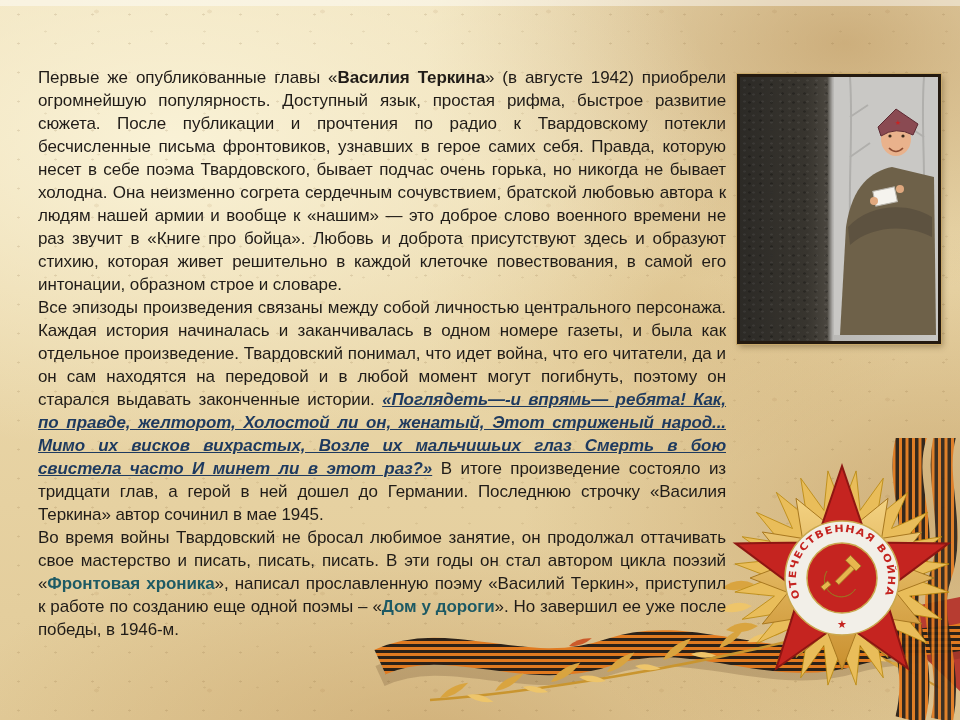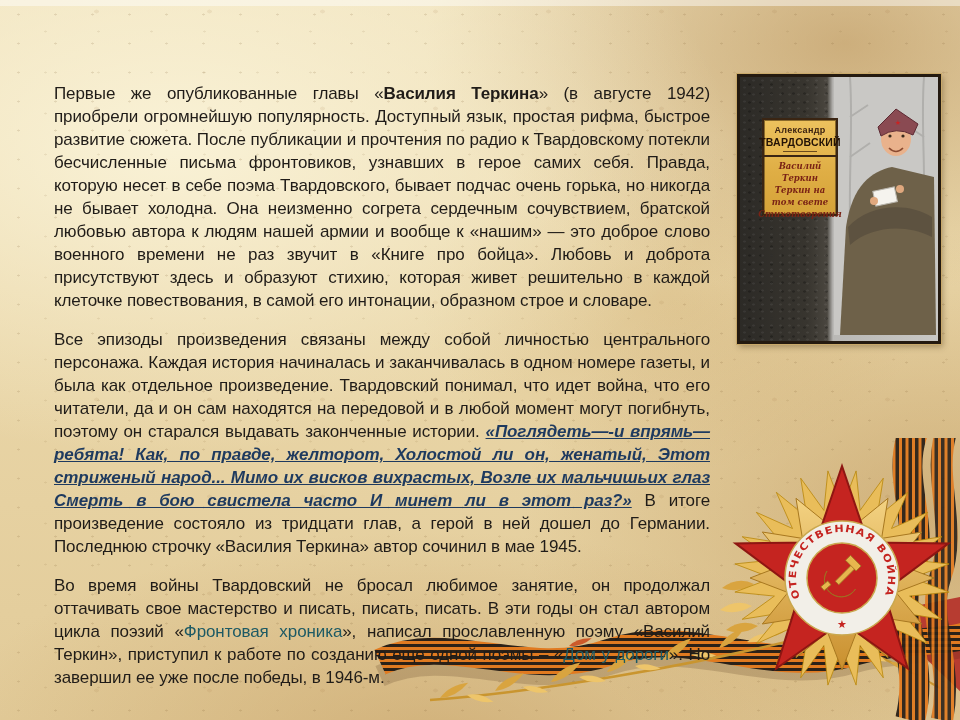--- a/index.html
+++ b/index.html
@@ -20,24 +20,24 @@
     background-image:
       radial-gradient(rgba(118,84,40,.16) 1px, transparent 1.6px),
       radial-gradient(rgba(118,84,40,.11) 1px, transparent 1.6px),
       radial-gradient(rgba(150,105,55,.10) 2px, transparent 2.6px);
     background-size:37px 29px,53px 41px,113px 97px;
     background-position:0 0,19px 11px,40px 60px;}
   .body-text{
     position:absolute;left:38px;top:66px;width:688px;z-index:5;
     font-size:17px;line-height:23px;color:#201c18;text-align:justify;
     letter-spacing:-0.1px;}
-  .body-text p{margin:16px;}
+  .body-text p{margin:0;}
   .b{font-weight:bold;}
   .quote{font-weight:bold;font-style:italic;color:#1e3a5f;text-decoration:underline;}
-  .teal{font-weight:normal;color:#1d5a64;}
+  .teal{font-weight:bold;color:#1d5a64;}
   
   .book{
     position:absolute;left:737px;top:74px;width:198px;height:264px;z-index:4;
     background:linear-gradient(90deg,#2c2a26 0%,#38352f 34%,#4a463f 44%,#b9b8b5 47%,#c9c8c5 100%);
     border:3px solid #241a10;outline:1px solid #c9a96a;box-shadow:2px 3px 6px rgba(60,40,10,.35);}
   .book .leather{position:absolute;left:0;top:0;width:88px;height:100%;
     background-image:radial-gradient(rgba(255,255,255,.06) 1px, transparent 1.8px),
                      radial-gradient(rgba(0,0,0,.25) 1px, transparent 1.8px);
     background-size:9px 7px,11px 9px;background-position:0 0,4px 3px;}
   .gold-panel{
@@ -62,29 +62,20 @@
   <div class="speckle"></div>
 
   <div class="body-text">
     <p><span>Первые же опубликованные главы «</span><span class="b">Василия Теркина</span><span>» (в августе 1942) приобрели огромнейшую популярность. Доступный язык, простая рифма, быстрое развитие сюжета. После публикации и прочтения по радио к Твардовскому потекли бесчисленные письма фронтовиков, узнавших в герое самих себя. Правда, которую несет в себе поэма Твардовского, бывает подчас очень горька, но никогда не бывает холодна. Она неизменно согрета сердечным сочувствием, братской любовью автора к людям нашей армии и вообще к «нашим» — это доброе слово военного времени не раз звучит в «Книге про бойца». Любовь и доброта присутствуют здесь и образуют стихию, которая живет решительно в каждой клеточке повествования, в самой его интонации, образном строе и словаре.</span></p>
     <p><span>Все эпизоды произведения связаны между собой личностью центрального персонажа. Каждая история начиналась и заканчивалась в одном номере газеты, и была как отдельное произведение. Твардовский понимал, что идет война, что его читатели, да и он сам находятся на передовой и в любой момент могут погибнуть, поэтому он старался выдавать законченные истории. </span><span class="quote">«Поглядеть—-и впрямь— ребята! Как, по правде, желторот, Холостой ли он, женатый, Этот стриженый народ... Мимо их висков вихрастых, Возле их мальчишьих глаз Смерть в бою свистела часто И минет ли в этот раз?»</span><span> В итоге произведение состояло из тридцати глав, а герой в ней дошел до Германии. Последнюю строчку «Василия Теркина» автор сочинил в мае 1945.</span></p>
     <p><span>Во время войны Твардовский не бросал любимое занятие, он продолжал оттачивать свое мастерство и писать, писать, писать. В эти годы он стал автором цикла поэзий «</span><span class="teal">Фронтовая хроника</span><span>», написал прославленную поэму «Василий Теркин», приступил к работе по созданию еще одной поэмы – «</span><span class="teal">Дом у дороги</span><span>». Но завершил ее уже после победы, в 1946-м.</span></p>
   </div>
 
   <div class="book">
     <div class="leather"></div>
-    <div class="gold-panel">
-      <div class="author-first">Александр</div>
-      <div class="author-last">ТВАРДОВСКИЙ</div>
-      <div class="panel-orn"></div>
-      <div class="panel-div"></div>
-      <div class="book-title">Василий Теркин</div>
-      <div class="book-title">Теркин на том свете</div>
-      <div class="book-title">Стихотворения</div>
-    </div>
     <svg class="soldier" viewBox="0 0 104 258">
       <rect x="0" y="0" width="104" height="258" fill="#c9c8c5"></rect>
       <g stroke="#a6a5a2" stroke-width="2" fill="none" opacity="0.7">
         <path d="M16,0 C20,60 12,120 18,200"></path>
         <path d="M90,0 C86,50 94,110 88,180"></path>
         <path d="M16,40 L34,28 M16,80 L36,66 M90,60 L72,48"></path>
       </g>
       <g>
         <path d="M6,258 L12,150 C18,108 38,94 58,90 L100,100 L102,258 Z" fill="#6e6149"></path>
         <path d="M14,150 C34,128 72,124 98,140 L98,160 C70,146 36,150 16,168 Z" fill="#5d5240"></path>

